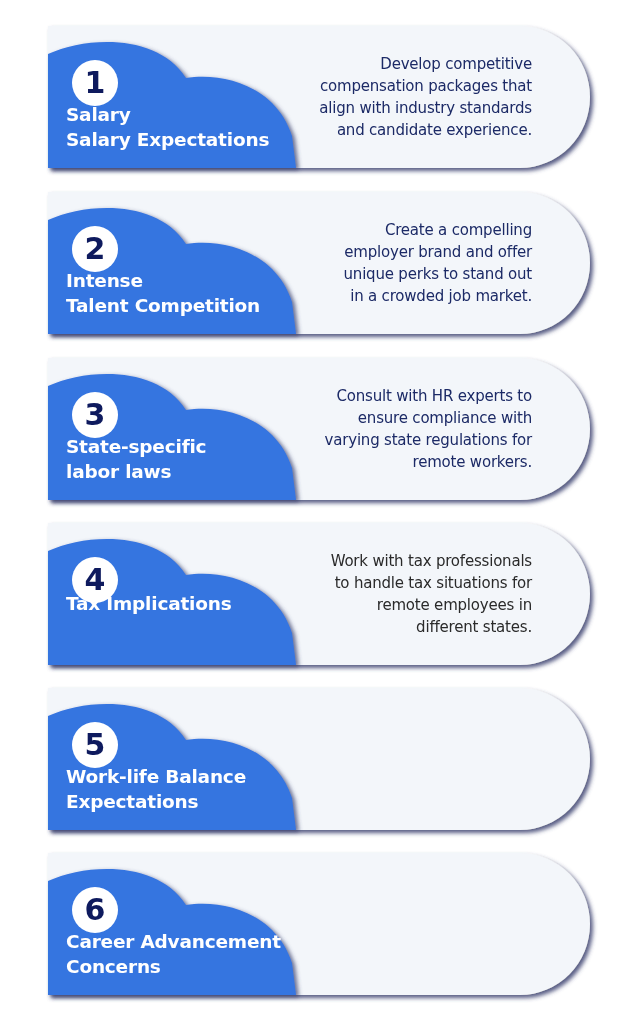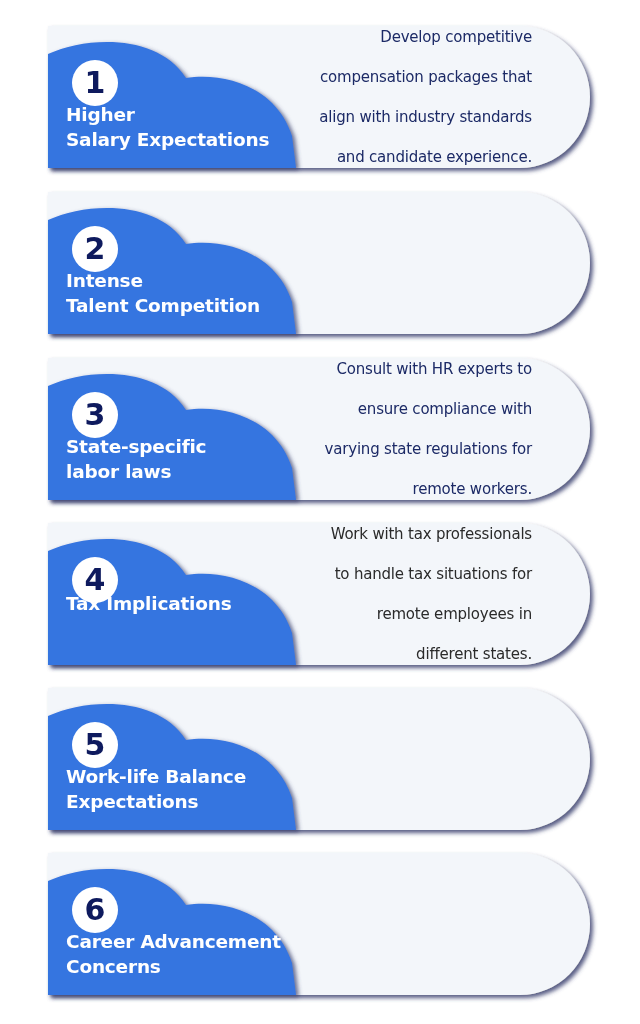--- a/index.html
+++ b/index.html
@@ -7,21 +7,21 @@
          font-family:"DejaVu Sans", "Liberation Sans", sans-serif; }
   .card { position:absolute; left:48px; width:542px; height:142px; }
   .card svg.shape { position:absolute; left:0; top:0; width:542px; height:142px; overflow:visible; }
   .num { position:absolute; left:24px; top:34px; width:46px; height:46px; border-radius:50%;
          background:#ffffff; color:#0e1a5e; font-weight:bold; font-size:30px;
          display:flex; align-items:center; justify-content:center; line-height:1; }
   .title { position:absolute; left:18px; bottom:16px; width:230px; color:#ffffff;
            font-weight:bold; font-size:18.5px; line-height:25px; letter-spacing:-0.2px; }
   .title span { display:block; white-space:nowrap; }
   .desc { position:absolute; right:58px; top:0; height:142px; width:260px;
-          display:flex; flex-direction:column; justify-content:space-between; text-align:right;
+          display:flex; flex-direction:column; justify-content:center; text-align:right;
           font-size:15px; line-height:22px; letter-spacing:-0.2px; }
   .desc span { display:block; white-space:nowrap; }
 </style>
 </head>
 <body>
 
 <div id="cards">
     <div class="card" style="top: 26px;">
     <svg class="shape" viewBox="0 0 542 142">
       <defs>
@@ -30,21 +30,21 @@
         </filter>
         <filter id="sh2-0" x="-10%" y="-15%" width="125%" height="130%">
           <feDropShadow dx="3" dy="2" stdDeviation="2.2" flood-color="#3a3f6e" flood-opacity="0.75"></feDropShadow>
         </filter>
       </defs>
       <path d="M0 0 H472 A70 71 0 0 1 472 142 H0 Z" fill="#f3f6fa" filter="url(#sh-0)"></path>
       <path d="M0 142 V28 C40 10 110 8 138 52 C175 46 228 60 244 110 L248 142 Z" fill="#3674e0" filter="url(#sh2-0)"></path>
     </svg>
     <div class="num">1</div>
     <div class="title">
-        <span>Higher</span>
+        <span>Salary</span>
         <span>Salary Expectations</span>
       </div>
     <div class="desc" style="color: rgb(28, 42, 102);">
         <span>Develop competitive</span>
         <span>compensation packages that</span>
         <span>align with industry standards</span>
         <span>and candidate experience.</span>
       </div>
   </div>
     <div class="card" style="top: 192px;">
@@ -57,20 +57,26 @@
           <feDropShadow dx="3" dy="2" stdDeviation="2.2" flood-color="#3a3f6e" flood-opacity="0.75"></feDropShadow>
         </filter>
       </defs>
       <path d="M0 0 H472 A70 71 0 0 1 472 142 H0 Z" fill="#f3f6fa" filter="url(#sh-1)"></path>
       <path d="M0 142 V28 C40 10 110 8 138 52 C175 46 228 60 244 110 L248 142 Z" fill="#3674e0" filter="url(#sh2-1)"></path>
     </svg>
     <div class="num">2</div>
     <div class="title">
         <span>Intense</span>
         <span>Talent Competition</span>
+      </div>
+    <div class="desc" style="color: rgb(28, 42, 102);">
+        <span>Create a compelling</span>
+        <span>employer brand and offer</span>
+        <span>unique perks to stand out</span>
+        <span>in a crowded job market.</span>
       </div>
   </div>
     <div class="card" style="top: 358px;">
     <svg class="shape" viewBox="0 0 542 142">
       <defs>
         <filter id="sh-2" x="-5%" y="-10%" width="115%" height="125%">
           <feDropShadow dx="3" dy="3" stdDeviation="2" flood-color="#3a3f6e" flood-opacity="0.85"></feDropShadow>
         </filter>
         <filter id="sh2-2" x="-10%" y="-15%" width="125%" height="130%">
           <feDropShadow dx="3" dy="2" stdDeviation="2.2" flood-color="#3a3f6e" flood-opacity="0.75"></feDropShadow>

